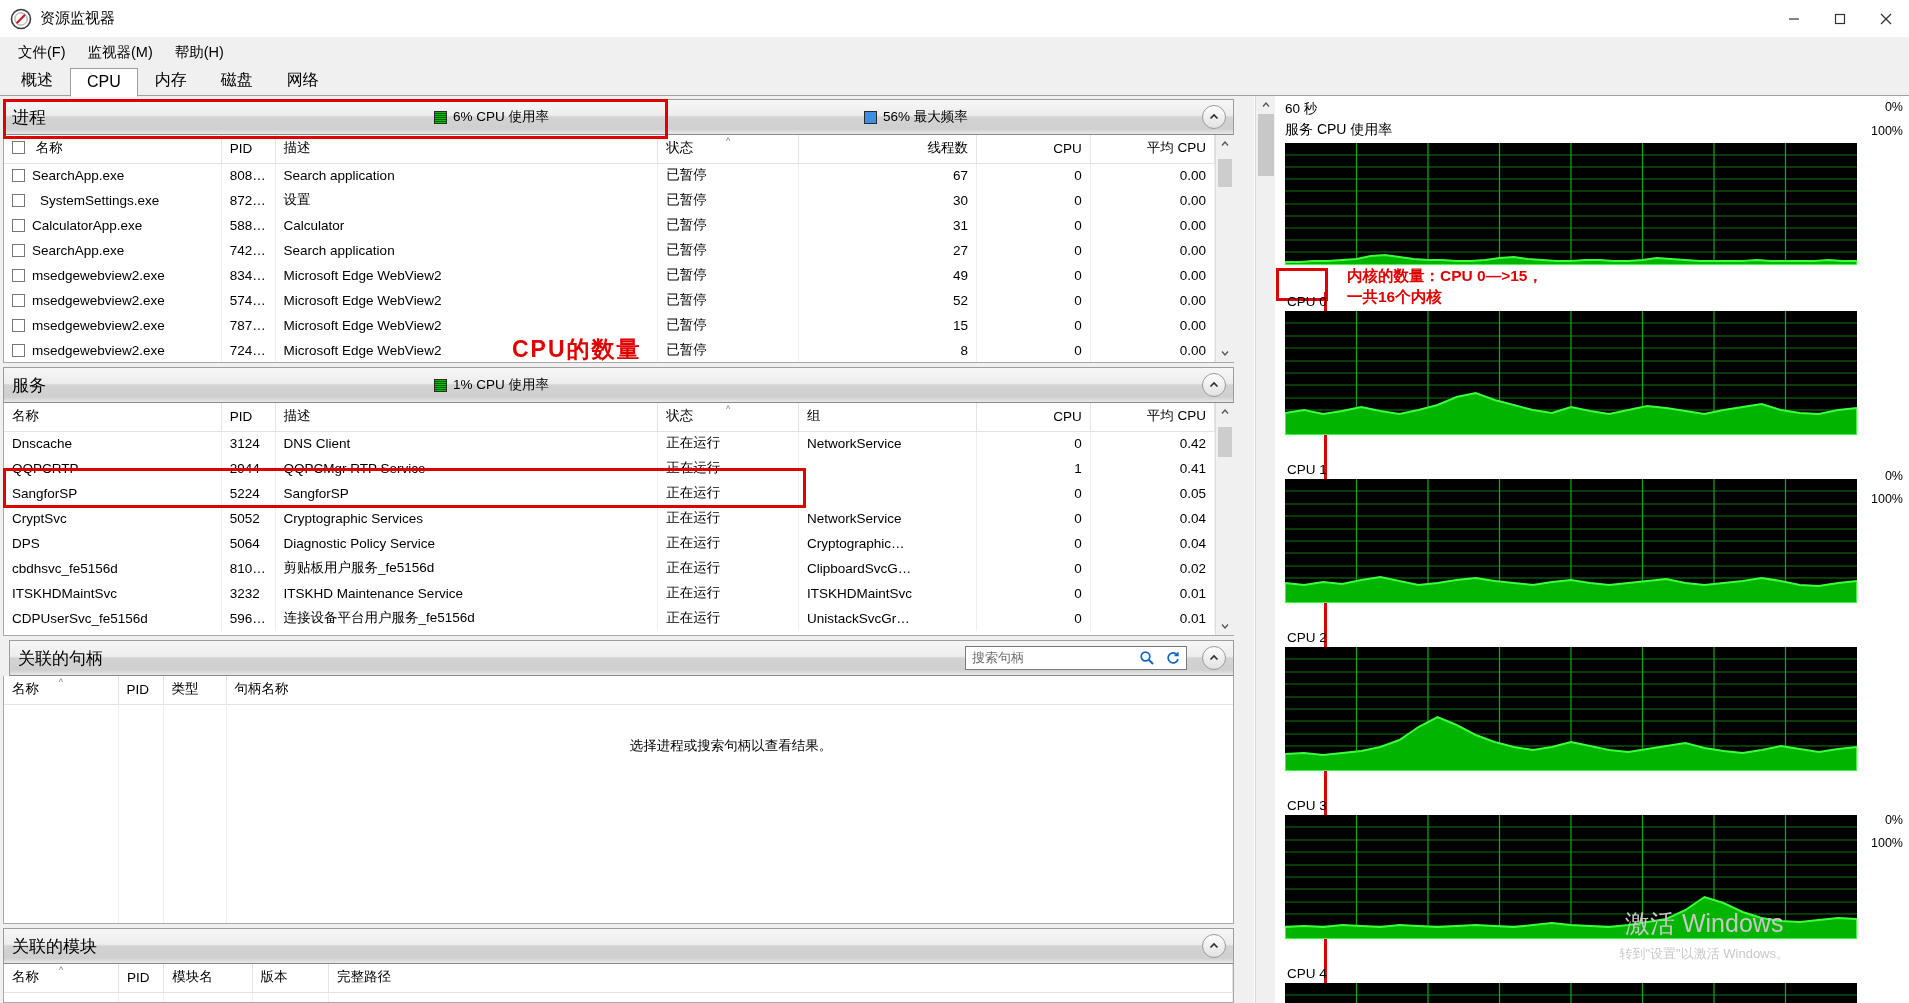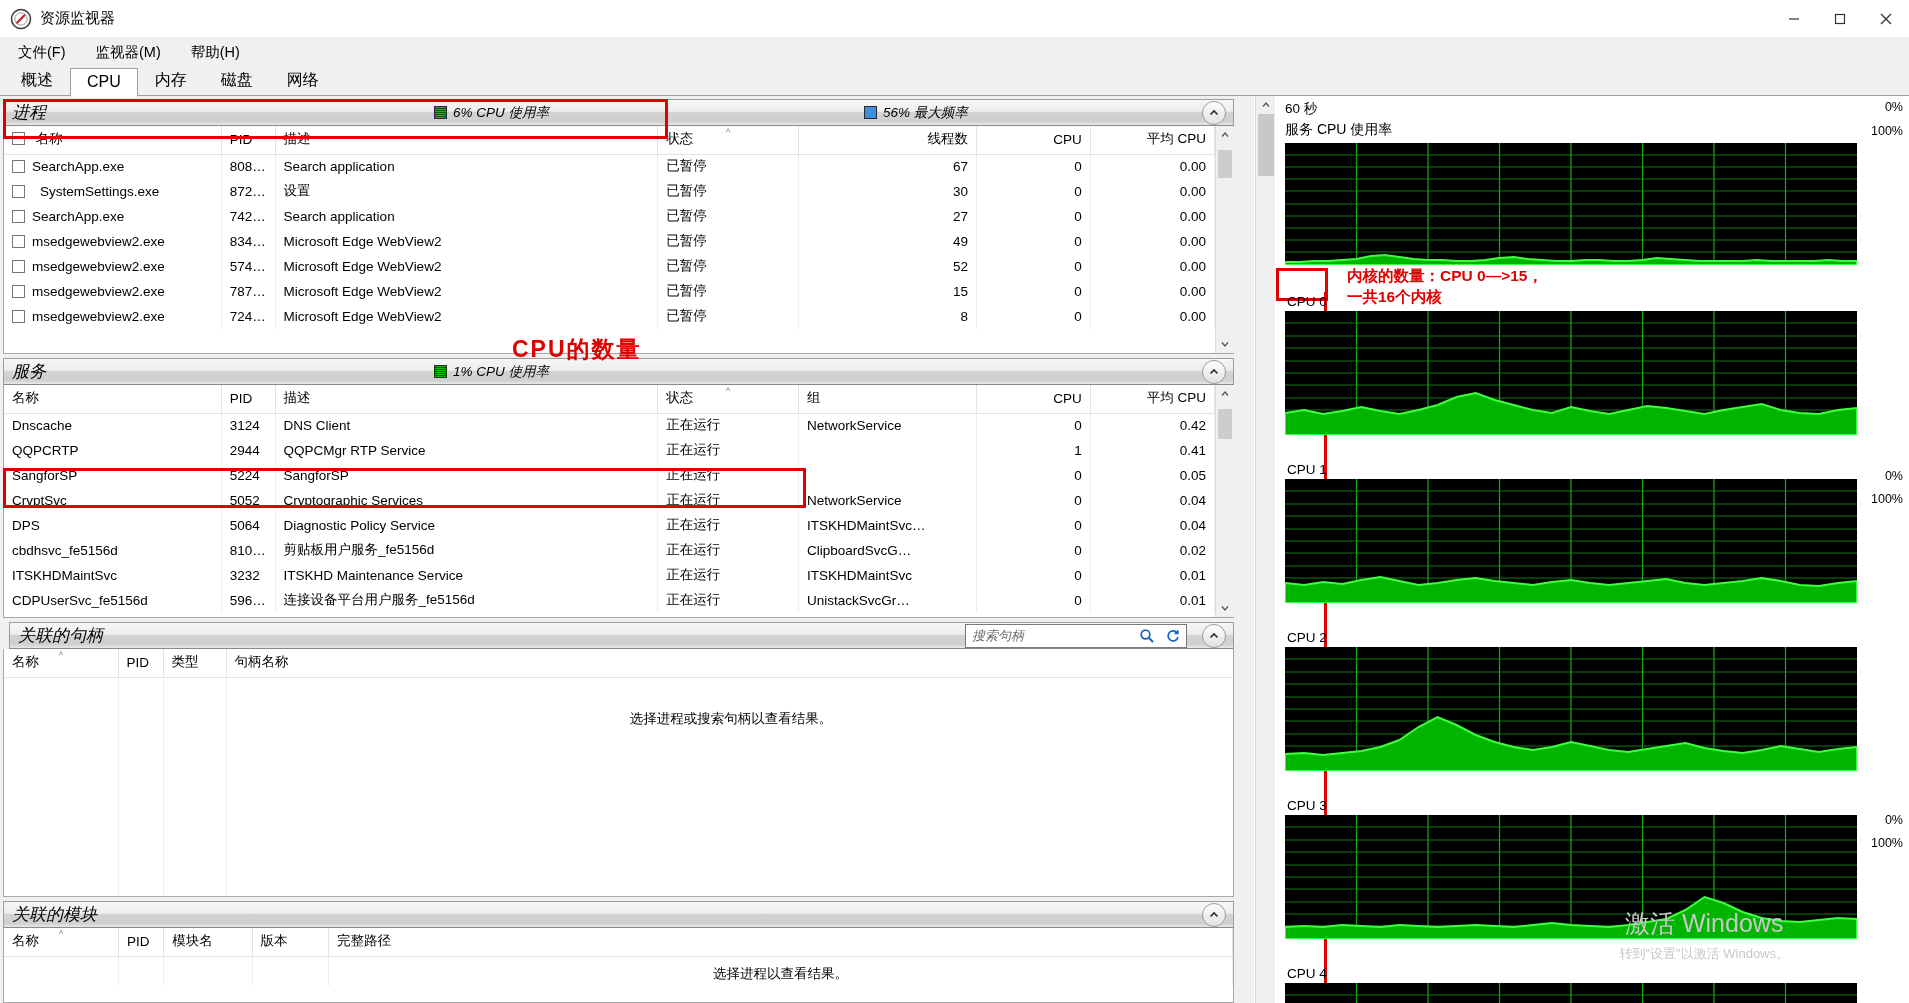--- a/index.html
+++ b/index.html
@@ -17,41 +17,40 @@
   
   .titlebar { height:38px; display:flex; align-items:center; background:#ffffff; border-bottom:1px solid #f0f0f0; }
   .title-icon { width:22px; height:22px; margin-left:10px; margin-right:8px; position:relative; }
   .title-icon svg { display:block; }
   .title-text { font-size:15px; color:#000; }
   .title-spacer { flex:1; }
   .win-btn { width:46px; height:38px; display:flex; align-items:center; justify-content:center; color:#333; }
   .win-btn svg { display:block; }
 
   
-  .menubar { height:28px; display:flex; align-items:center; background:#f0f0f0; padding-left:8px; gap:10px; }
+  .menubar { height:28px; display:flex; align-items:center; background:#f0f0f0; padding-left:8px; gap:2px; }
   .menu-item { padding:3px 10px; font-size:14.5px; color:#000; }
 
   
   .tabstrip { height:30px; background:#f0f0f0; display:flex; align-items:flex-end; padding-left:4px; position:relative; }
   .tabstrip:after { content:""; position:absolute; left:0; right:0; bottom:0; height:1px; background:#a0a0a0; }
   .tab { position:relative; z-index:2; padding:4px 16px 5px 16px; font-size:16px; border:1px solid transparent; border-bottom:none; background:transparent; }
   .tab.active { background:#ffffff; border-color:#a0a0a0; border-bottom:1px solid #ffffff; margin-bottom:-1px; }
 
   
   .content { flex:1; display:flex; min-height:0; background:#f0f0f0; }
   .left-pane { width:1254px; display:flex; flex-direction:column; min-height:0; background:#f0f0f0; position:relative; }
   .right-pane { flex:1; display:flex; min-height:0; background:#f0f0f0; border-left:1px solid #ffffff; }
 
   
   .sec-head {
-    height:27px; display:flex; align-items:center;
+    height:36px; display:flex; align-items:center;
     background:linear-gradient(to bottom,#f6f6f6 0%,#ededed 45%,#d3d3d3 50%,#cfcfcf 85%,#e8e8e8 100%);
     border:1px solid #9d9d9d; border-bottom-color:#8a8a8a;
     position:relative;
-    font-style:italic;
   }
   .sec-head .sec-title { font-size:17px; padding-left:8px; min-width:190px; }
   .sec-head .sec-meter { display:flex; align-items:center; gap:6px; font-size:13.5px; }
   .sec-head .sec-meter.m1 { margin-left:240px; }
   .sec-head .sec-meter.m2 { margin-left:315px; }
   .meter-sq { width:13px; height:13px; display:inline-block; border:1px solid #2a2a2a; }
   .meter-sq.green { background:repeating-linear-gradient(to bottom,#00c000 0,#00c000 1px,#006000 1px,#006000 2px); }
   .meter-sq.blue  { background:#3f8fe0; }
   .chev {
     position:absolute; right:7px; top:50%; transform:translateY(-50%);
@@ -222,20 +221,29 @@
               <tr class="proc">
                 <td><i class="cbx"></i><span style="margin-left:15px">SystemSettings.exe</span></td>
                 <td>87288</td>
                 <td>设置</td>
                 <td>已暂停</td>
                 <td class="num">30</td>
                 <td class="num">0</td>
                 <td class="num">0.00</td>
               </tr>
               <tr class="proc">
+                <td><i class="cbx"></i><span style="margin-left:7px">CalculatorApp.exe</span></td>
+                <td>58816</td>
+                <td>Calculator</td>
+                <td>已暂停</td>
+                <td class="num">31</td>
+                <td class="num">0</td>
+                <td class="num">0.00</td>
+              </tr>
+              <tr class="proc">
                 <td><i class="cbx"></i><span style="margin-left:7px">SearchApp.exe</span></td>
                 <td>74272</td>
                 <td>Search application</td>
                 <td>已暂停</td>
                 <td class="num">27</td>
                 <td class="num">0</td>
                 <td class="num">0.00</td>
               </tr>
               <tr class="proc">
                 <td><i class="cbx"></i><span style="margin-left:7px">msedgewebview2.exe</span></td>
@@ -364,21 +372,21 @@
                 <td>正在运行</td>
                 <td>NetworkService</td>
                 <td class="num">0</td>
                 <td class="num">0.04</td>
               </tr>
               <tr>
                 <td>DPS</td>
                 <td>5064</td>
                 <td>Diagnostic Policy Service</td>
                 <td>正在运行</td>
-                <td>ITSKHDMaintSvc…</td>
+                <td>Cryptographic…</td>
                 <td class="num">0</td>
                 <td class="num">0.04</td>
               </tr>
               <tr>
                 <td>cbdhsvc_fe5156d</td>
                 <td>81040</td>
                 <td>剪贴板用户服务_fe5156d</td>
                 <td>正在运行</td>
                 <td>ClipboardSvcG…</td>
                 <td class="num">0</td>

